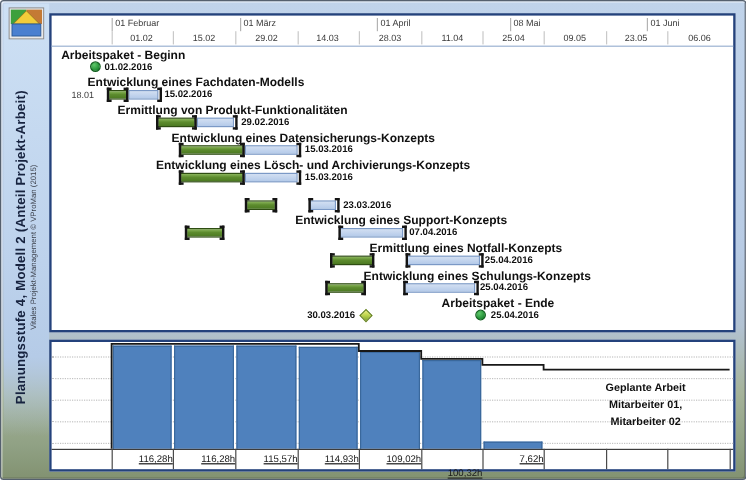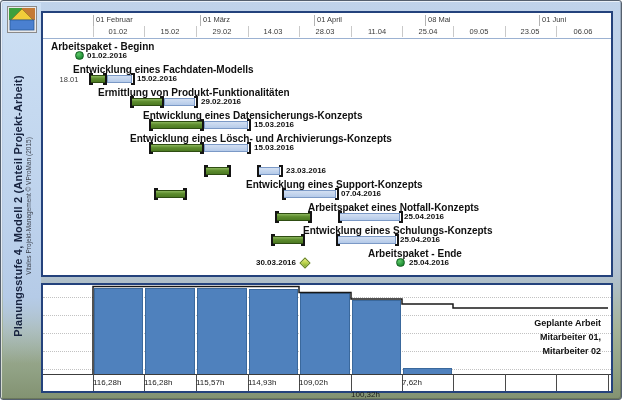--- a/index.html
+++ b/index.html
@@ -34,22 +34,22 @@
   .cap.r{border-left:none;}
   .dot{position:absolute;width:9px;height:9px;border-radius:50%;box-sizing:border-box;
     background:radial-gradient(circle at 35% 30%,#5ec96a,#1f8c33 72%);border:1px solid #136020;}
   .dia{position:absolute;width:8px;height:8px;box-sizing:border-box;transform:rotate(45deg);
     background:linear-gradient(135deg,#eef07c,#b9d24a 50%,#7fa52f);border:1px solid #66831e;}
   .histo-plot{position:absolute;inset:0;}
   .hgrid{position:absolute;left:0;right:0;height:0;border-top:1px dotted #c2c2c2;}
   .hbar{position:absolute;box-sizing:border-box;background:#4f81bd;border:1px solid #3a689c;border-bottom:none;}
   .vtop{position:absolute;left:0;right:0;top:89px;height:1px;background:#3c3c3c;}
   .vsep{position:absolute;top:89px;height:17px;width:1px;background:#4a4a4a;}
-  .vcell{position:absolute;top:90px;height:15px;line-height:15px;font-size:8px;color:#1a1a1a;text-align:left;white-space:nowrap;}
-  .histo-legend{position:absolute;top:31px;right:10px;width:126px;text-align:right;
+  .vcell{position:absolute;top:90px;height:15px;line-height:15px;font-size:8px;color:#1a1a1a;text-align:right;white-space:nowrap;text-decoration:underline;}
+  .histo-legend{position:absolute;top:31px;right:10px;width:126px;text-align:center;
     font-size:9px;font-weight:bold;color:#101010;line-height:14px;}
 </style>
 </head>
 <body>
 
 <div class="window">
 
   <div class="sidebar">
     <div class="logo">
       <svg width="30" height="27" viewBox="0 0 30 27">
@@ -142,21 +142,21 @@
         <div class="cap r" style="left: 236px; top: 152px;"></div>
         <div class="tdate" style="left: 243px; top: 153px;">23.03.2016</div>
         <div class="tlabel" style="left: 203px; top: 167px;">Entwicklung eines Support-Konzepts</div>
         <div class="seg g" style="left: 112px; width: 31px; top: 177px;"></div>
         <div class="seg b" style="left: 240px; width: 53px; top: 177px;"></div>
         <div class="cap l" style="left: 111px; top: 175px;"></div>
         <div class="cap r" style="left: 140px; top: 175px;"></div>
         <div class="cap l" style="left: 239px; top: 175px;"></div>
         <div class="cap r" style="left: 292px; top: 175px;"></div>
         <div class="tdate" style="left: 298px; top: 176px;">07.04.2016</div>
-        <div class="tlabel" style="left: 265px; top: 190px;">Arbeitspaket eines Notfall-Konzepts</div>
+        <div class="tlabel" style="left: 265px; top: 190px;">Ermittlung eines Notfall-Konzepts</div>
         <div class="seg g" style="left: 233px; width: 35px; top: 200px;"></div>
         <div class="seg b" style="left: 296px; width: 61px; top: 200px;"></div>
         <div class="cap l" style="left: 232px; top: 198px;"></div>
         <div class="cap r" style="left: 265px; top: 198px;"></div>
         <div class="cap l" style="left: 295px; top: 198px;"></div>
         <div class="cap r" style="left: 356px; top: 198px;"></div>
         <div class="tdate" style="left: 361px; top: 199px;">25.04.2016</div>
         <div class="tlabel" style="left: 260px; top: 213px;">Entwicklung eines Schulungs-Konzepts</div>
         <div class="seg g" style="left: 229px; width: 32px; top: 223px;"></div>
         <div class="seg b" style="left: 294px; width: 59px; top: 223px;"></div>

